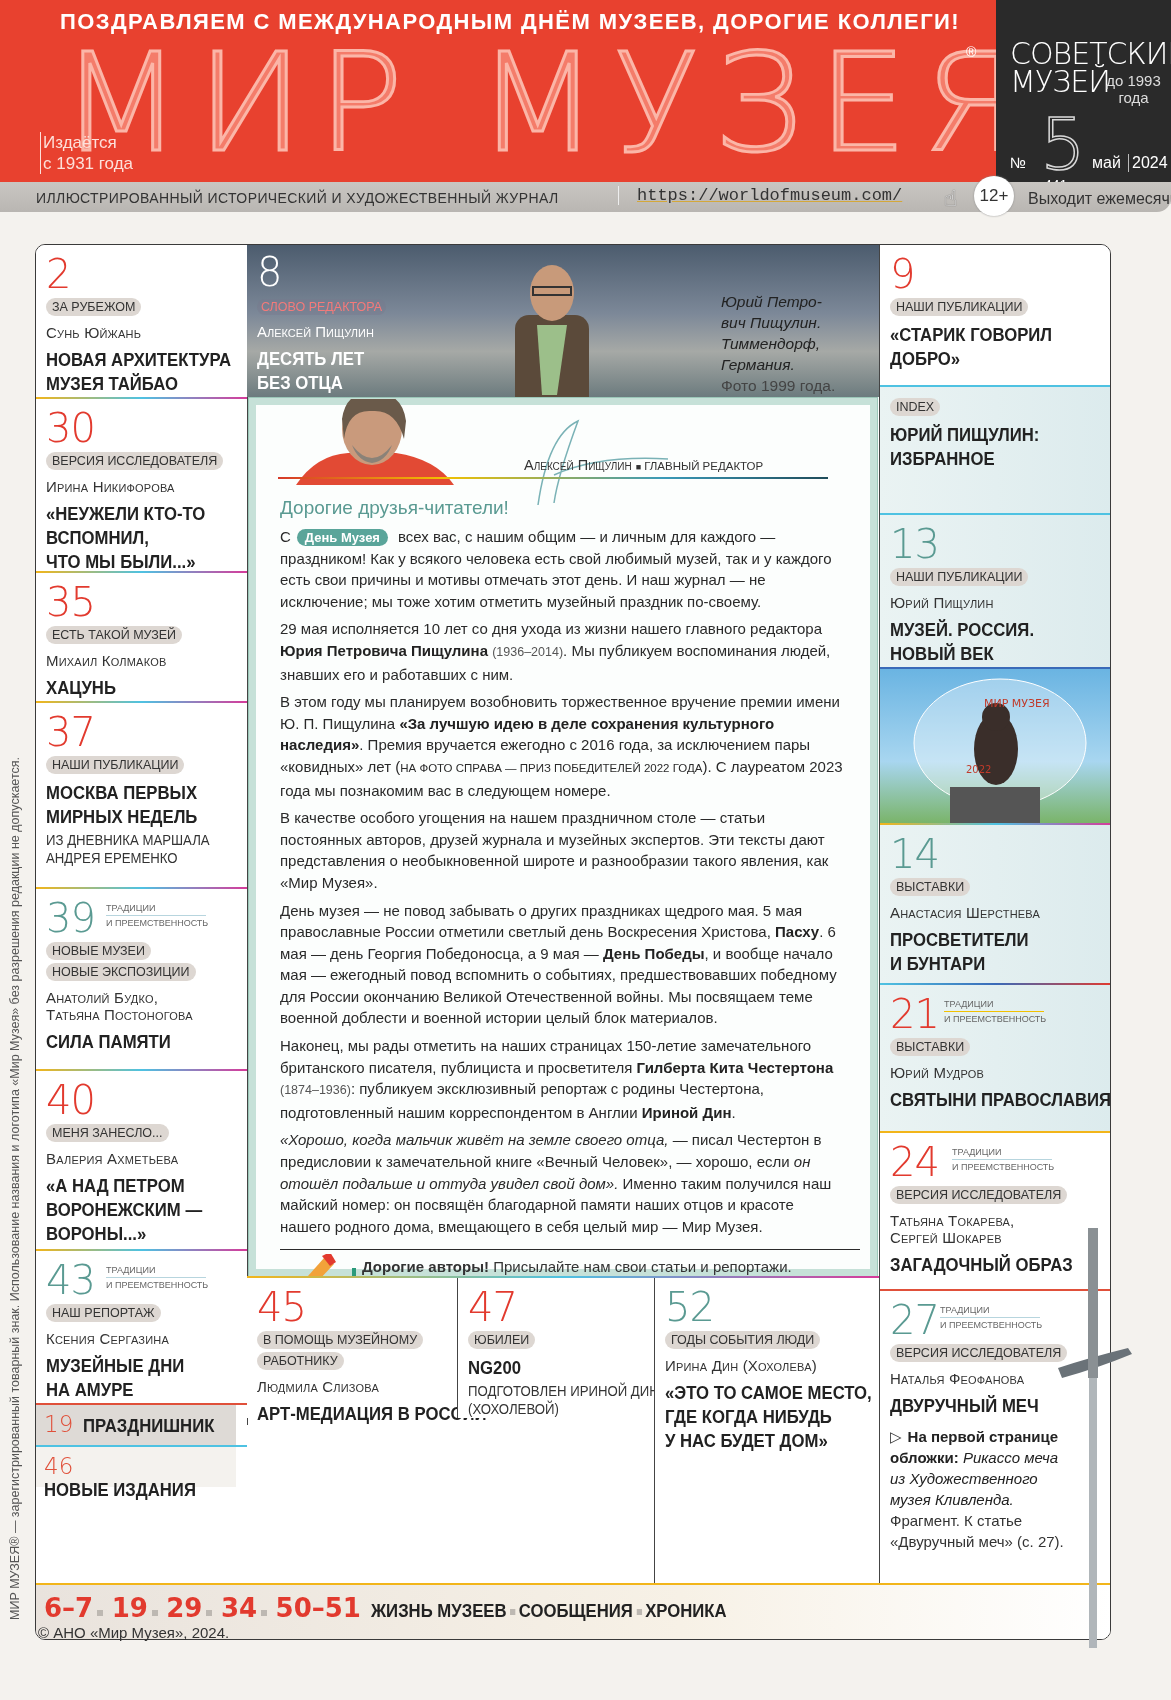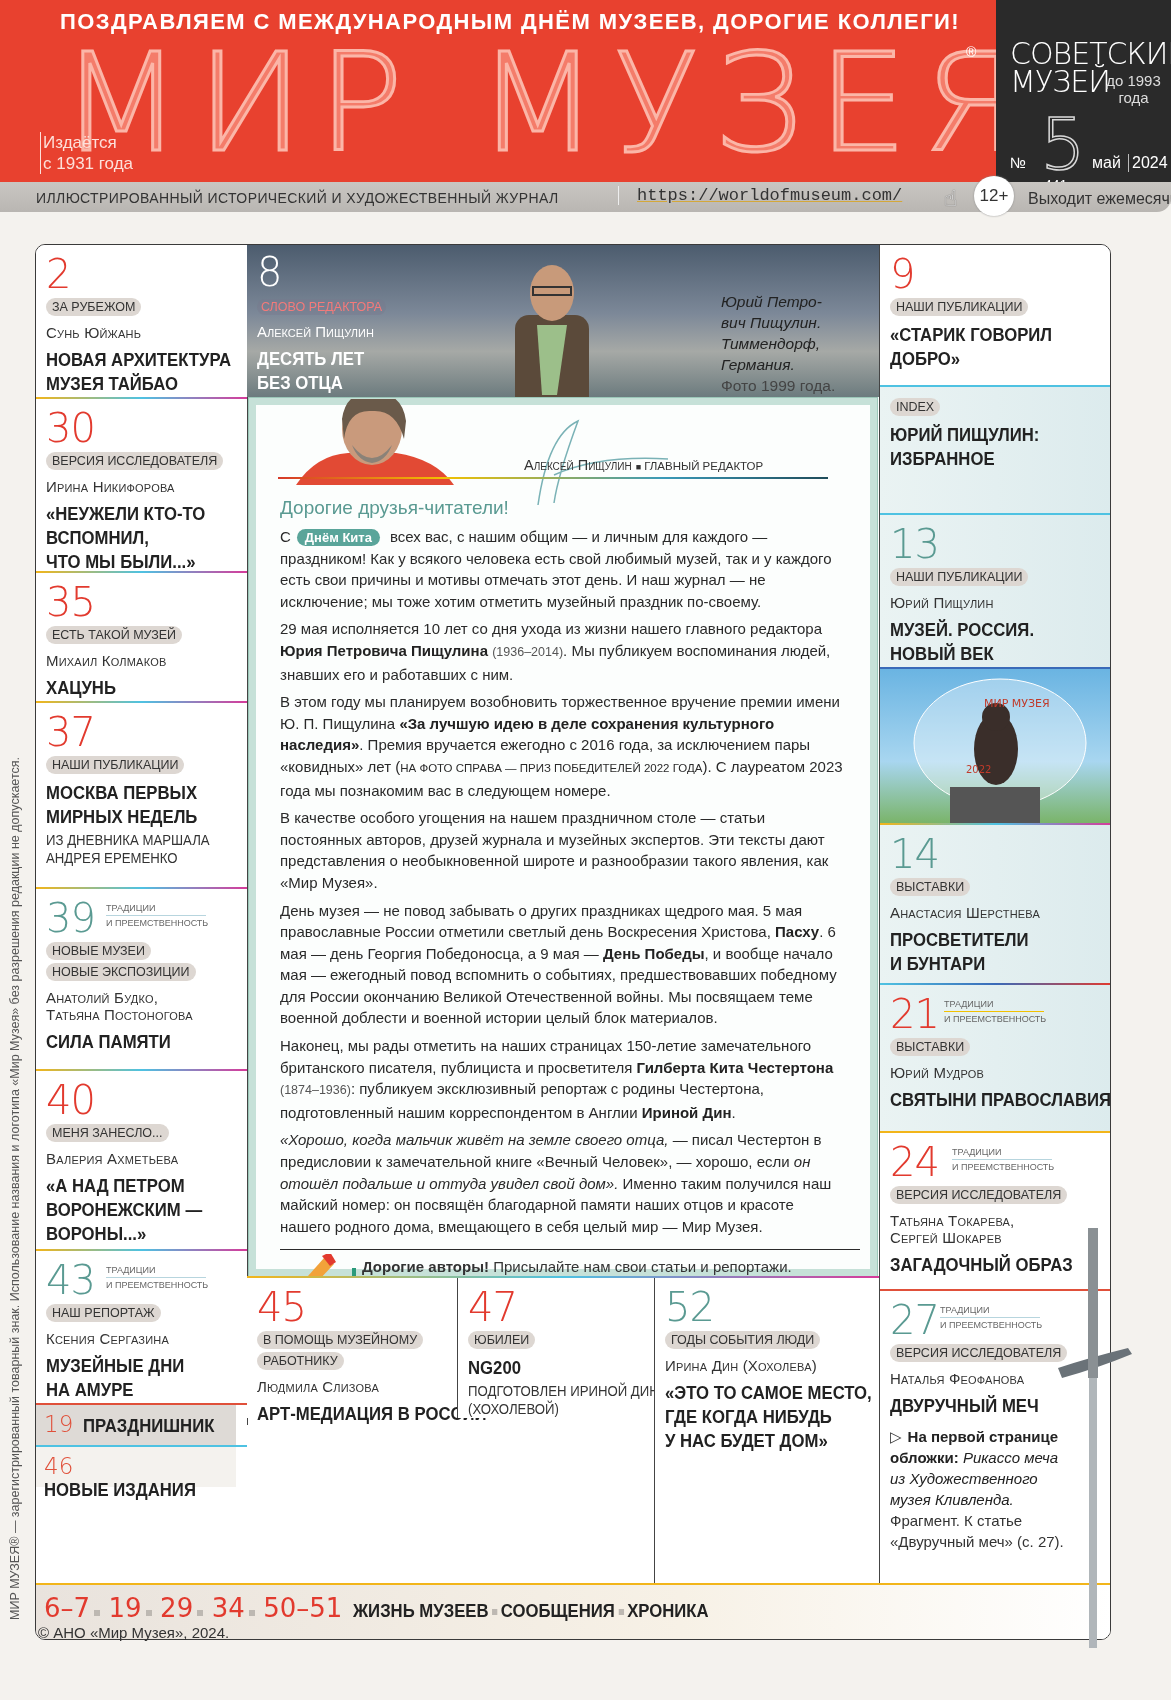--- a/index.html
+++ b/index.html
@@ -76,21 +76,21 @@
   .letter .authors { position: absolute; left: 24px; top: 844px; width: 580px; height: 50px; border-top: 1.5px solid #2a2a2a; }
   .letter .authors .pen { position: absolute; left: 4px; top: 4px; width: 60px; height: 44px; }
   .letter .authors .bar { position: absolute; left: 72px; top: 18px; width: 4px; height: 26px; background: #2a9a7a; }
   .letter .authors .txt { position: absolute; left: 82px; top: 6px; font-size: 15px; line-height: 21px; color: #333; }
 
   
   .strip { position: absolute; left: 0; width: 200px; height: 40px; padding: 6px 0 0 8px; font-size: 19px; font-weight: bold; }
   .strip .n { color: #e0503a; font-size: 23px; font-family: "DejaVu Sans", sans-serif; font-weight: 300; margin-right: 10px; }
   .strip .t { transform: scaleX(0.88); display: inline-block; transform-origin: left; }
   .crono { position: absolute; left: 0; top: 1338px; width: 1076px; height: 58px; background: linear-gradient(90deg,#e9e3dd,#f7f1e6 60%,#fff); padding: 8px 0 0 8px; white-space: nowrap; border-top: 2px solid #f2b51a; }
-  .crono .pages { font-size: 26px; color: #e23a2e; font-family: "DejaVu Sans", sans-serif; font-weight: 400; margin-top: 31px; }
+  .crono .pages { font-size: 26px; color: #e23a2e; font-family: "DejaVu Sans", sans-serif; font-weight: 700; margin-top: 31px; }
   .crono .dot { display: inline-block; width: 6px; height: 6px; background: #bdb8b2; margin: 0 4px; vertical-align: middle; }
   .crono .label { font-size: 19px; font-weight: bold; color: #222; transform: scaleX(0.88); display: inline-block; transform-origin: left; margin-left: 6px; }
 
   
   .cover-note { font-size: 15px; line-height: 21px; margin-top: 8px; color: #333; }
   .cover-note b { color: #222; }
   .cover-note i { color: #222; }
   .cover-note .tri { font-style: normal; margin-right: 6px; }
 
   .sword { position: absolute; left: 1048px; top: 1228px; width: 90px; height: 420px; }
@@ -250,21 +250,21 @@
       <path d="M56 20 Q60 -8 86 -6 Q116 -8 120 22 L118 40 Q110 10 86 12 Q62 10 58 40 Z" fill="#6a5a4a"></path>
       <path d="M66 46 Q86 72 106 46 Q100 62 86 64 Q72 62 66 46 Z" fill="#8a8278"></path>
     </svg>
     <svg style="position:absolute;left:262px;top:10px;width:160px;height:100px" viewBox="0 0 160 100">
       <path d="M20 90 Q30 20 60 6 Q40 60 36 88 M36 60 Q80 40 150 44" fill="none" stroke="#7ab2b6" stroke-width="1.5"></path>
     </svg>
     <div class="sig"><span>Алексей Пищулин</span> <span style="font-size:9px">■</span><span class="role">главный редактор</span></div>
     <div class="sigline"></div>
     <div class="greet">Дорогие друзья-читатели!</div>
     <div class="body">
-      <p><span>С</span><span class="badge">Днём Кита</span><span>всех вас, с нашим общим — и личным для каждого — праздником! Как у всякого человека есть свой любимый музей, так и у каждого есть свои причины и мотивы отмечать этот день. И наш журнал — не исключение; мы тоже хотим отметить музейный праздник по-своему.</span></p>
+      <p><span>С</span><span class="badge">День Музея</span><span>всех вас, с нашим общим — и личным для каждого — праздником! Как у всякого человека есть свой любимый музей, так и у каждого есть свои причины и мотивы отмечать этот день. И наш журнал — не исключение; мы тоже хотим отметить музейный праздник по-своему.</span></p>
       <p><span>29 мая исполняется 10 лет со дня ухода из жизни нашего главного редактора</span> <b>Юрия Петровича Пищулина</b> <span class="yr">(1936–2014)</span><span>. Мы публикуем воспоминания людей, знавших его и работавших с ним.</span></p>
       <p><span>В этом году мы планируем возобновить торжественное вручение премии имени Ю. П. Пищулина</span> <b>«За лучшую идею в деле сохранения культурного наследия»</b><span>. Премия вручается ежегодно с 2016 года, за исключением пары «ковидных» лет (</span><span class="sm">на фото справа — приз победителей 2022 года</span><span>). С лауреатом 2023 года мы познакомим вас в следующем номере.</span></p>
       <p>В качестве особого угощения на нашем праздничном столе — статьи постоянных авторов, друзей журнала и музейных экспертов. Эти тексты дают представления о необыкновенной широте и разнообразии такого явления, как «Мир Музея».</p>
       <p><span>День музея — не повод забывать о других праздниках щедрого мая. 5 мая православные России отметили светлый день Воскресения Христова,</span> <b>Пасху</b><span>. 6 мая — день Георгия Победоносца, а 9 мая —</span> <b>День Победы</b><span>, и вообще начало мая — ежегодный повод вспомнить о событиях, предшествовавших победному для России окончанию Великой Отечественной войны. Мы посвящаем теме военной доблести и военной истории целый блок материалов.</span></p>
       <p><span>Наконец, мы рады отметить на наших страницах 150-летие замечательного британского писателя, публициста и просветителя</span> <b>Гилберта Кита Честертона</b> <span class="yr">(1874–1936)</span><span>: публикуем эксклюзивный репортаж с родины Честертона, подготовленный нашим корреспондентом в Англии</span> <b>Ириной Дин</b><span>.</span></p>
       <p><span class="it">«Хорошо, когда мальчик живёт на земле своего отца,</span><span> — писал Честертон в предисловии к замечательной книге «Вечный Человек», — хорошо, если</span> <span class="it">он отошёл подальше и оттуда увидел свой дом».</span><span> Именно таким получился наш майский номер: он посвящён благодарной памяти наших отцов и красоте нашего родного дома, вмещающего в себя целый мир — Мир Музея.</span></p>
     </div>
     <div class="authors">
       <svg class="pen" viewBox="0 0 60 44">
         <polygon points="8,40 40,4 50,10 18,44" fill="#f2a23a"></polygon>

